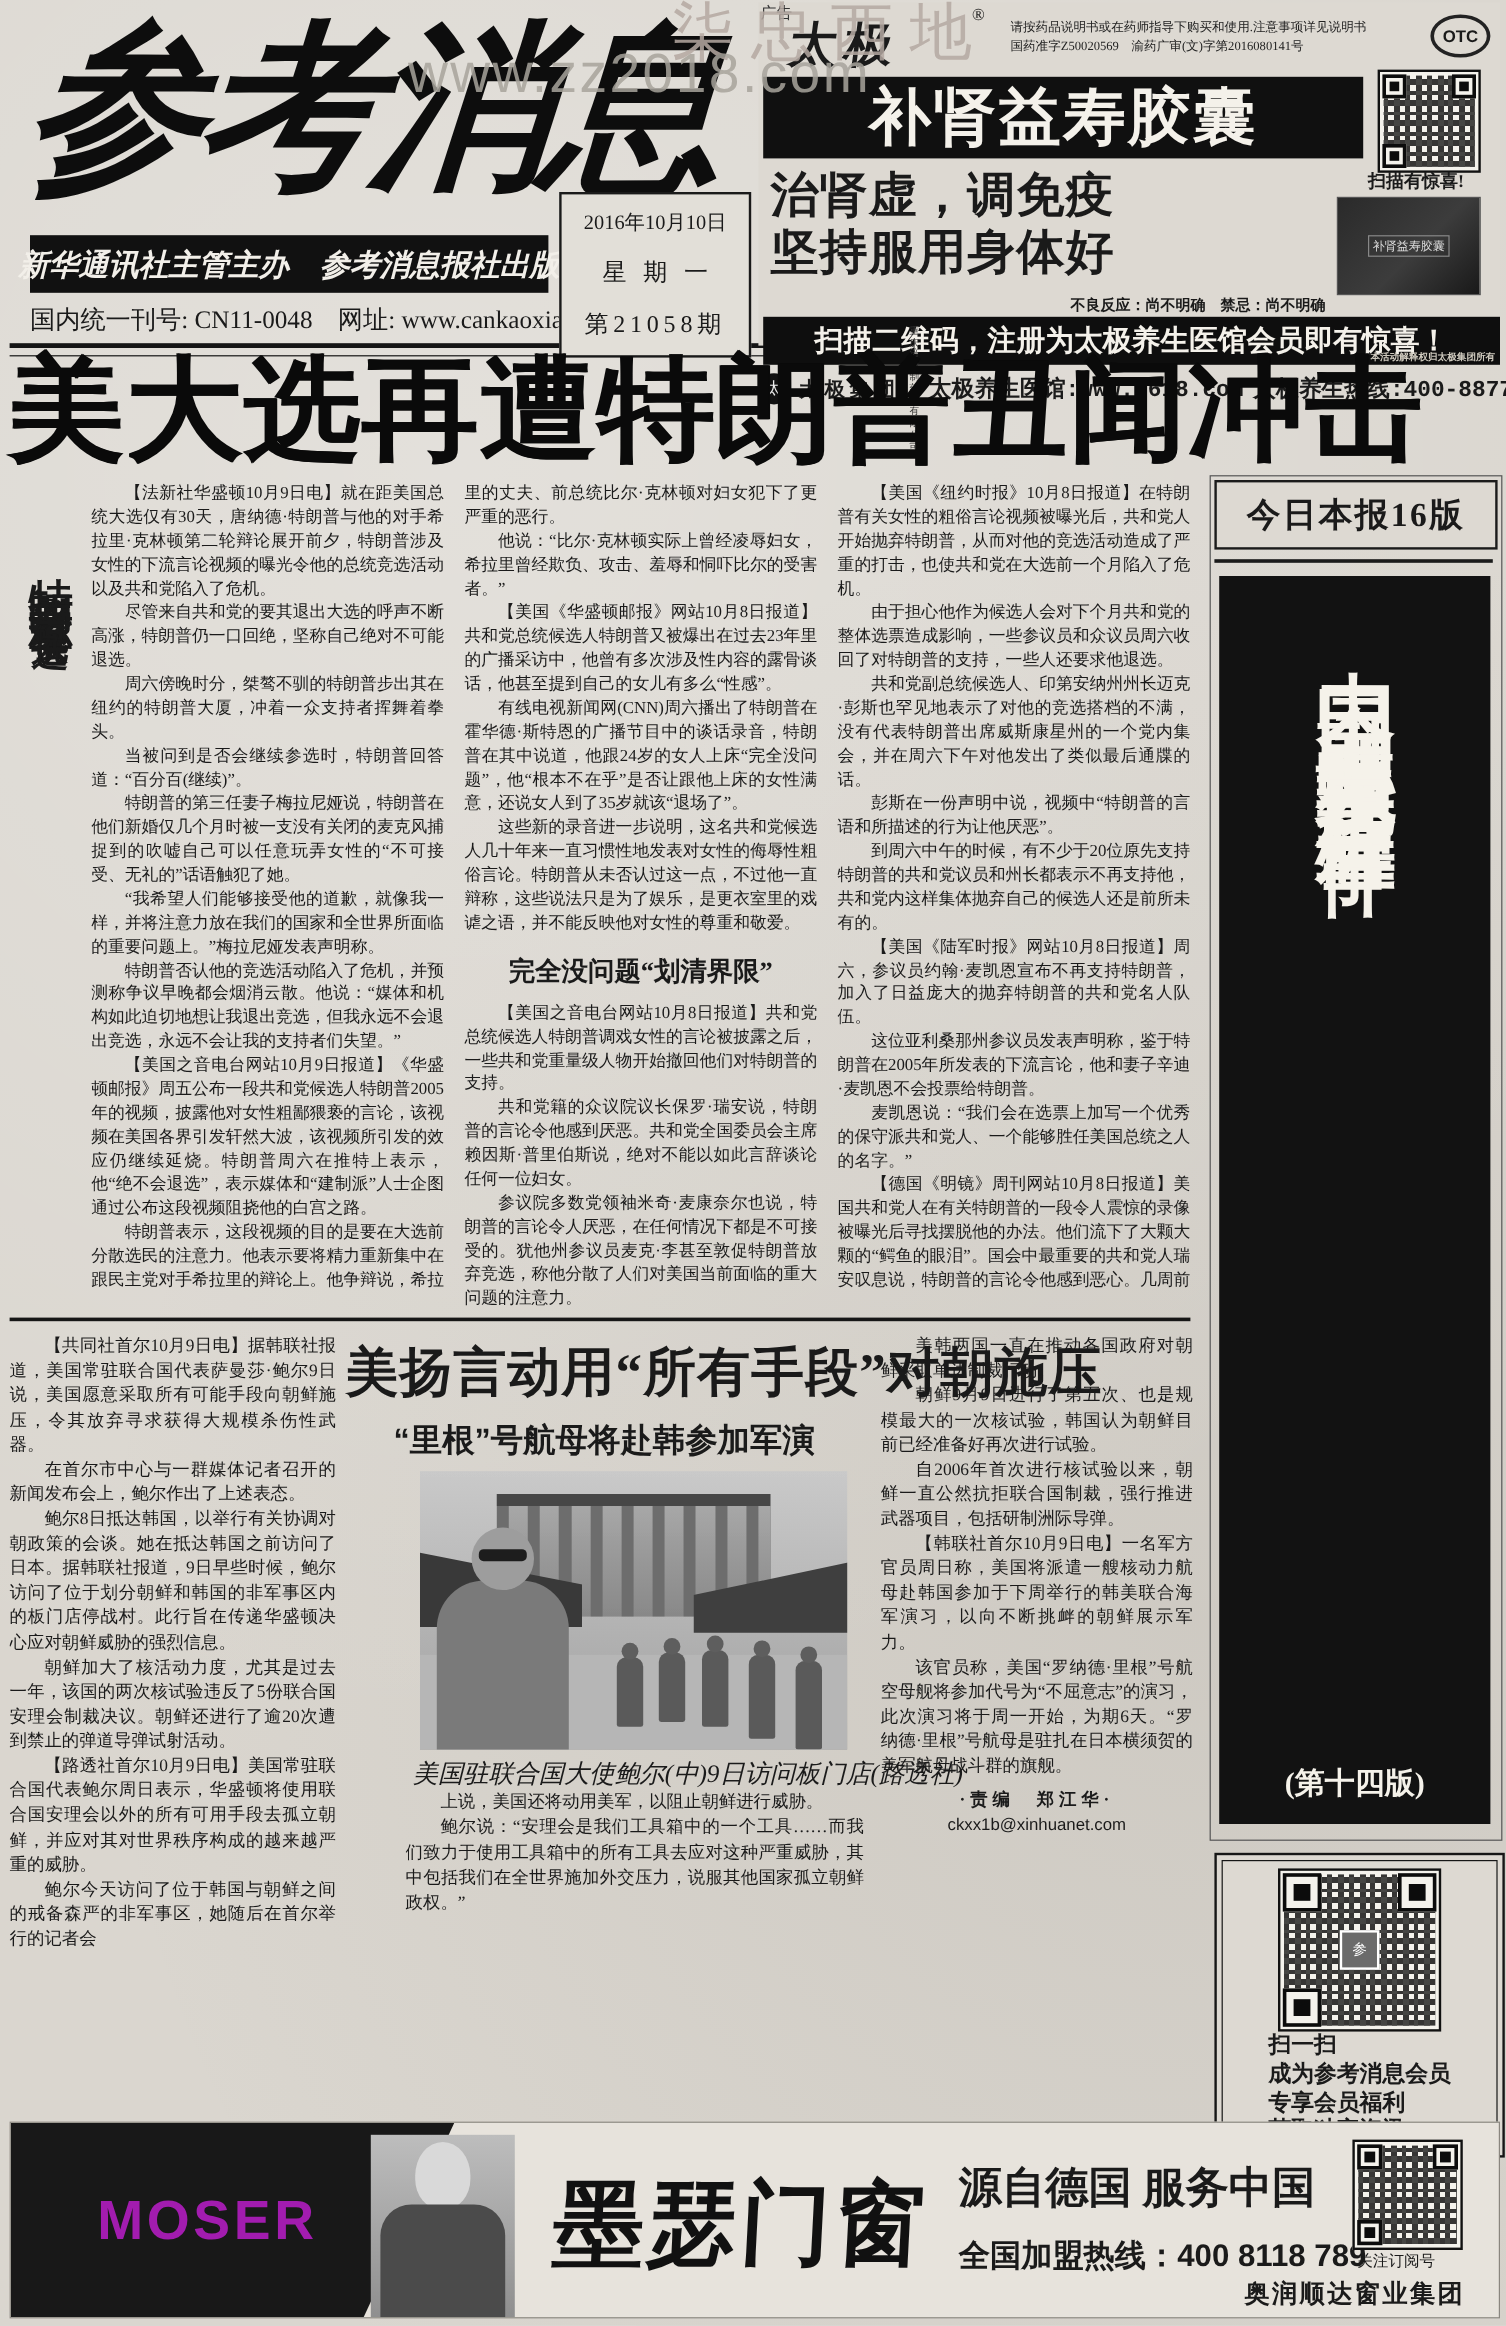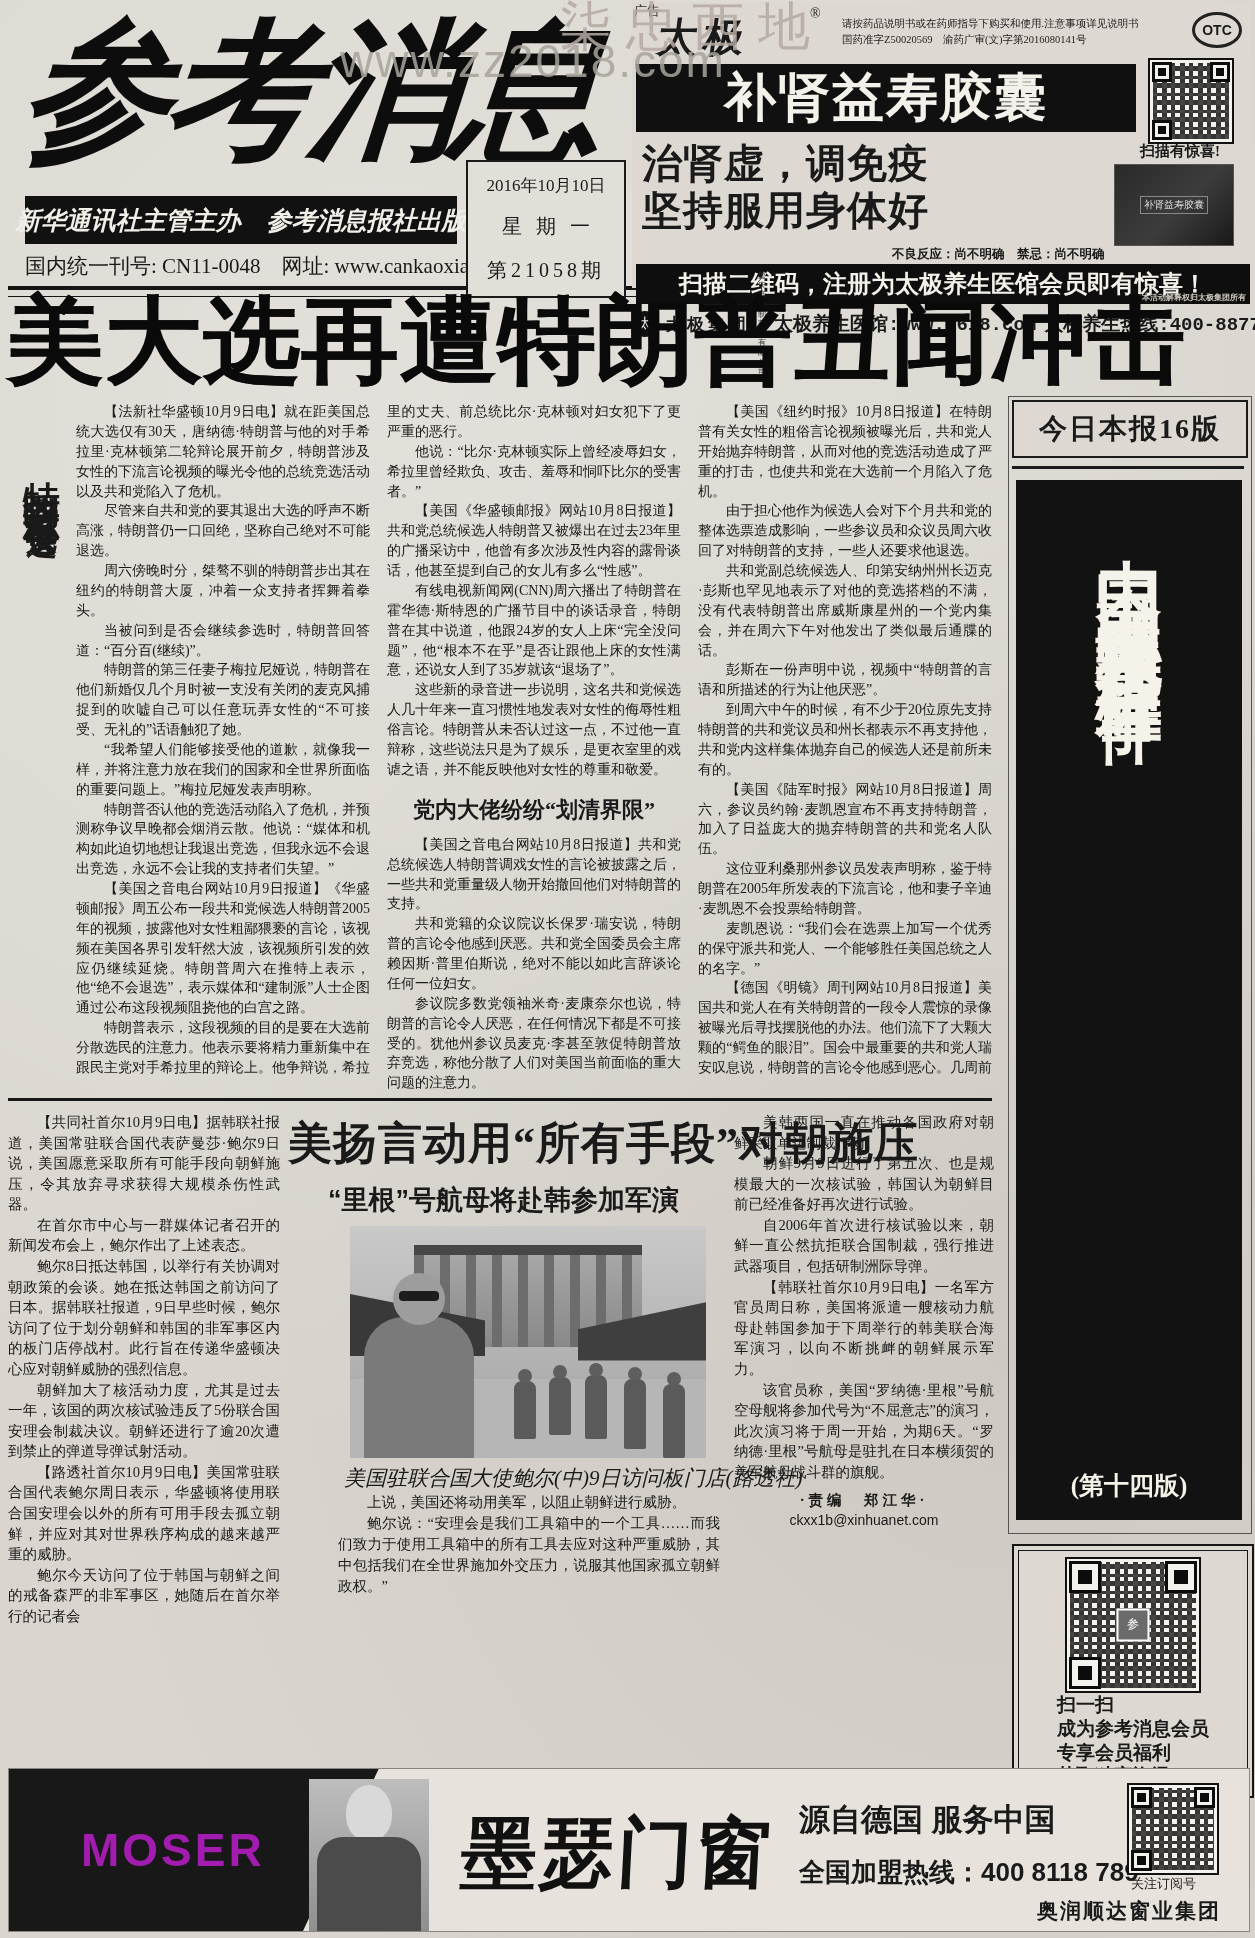--- a/index.html
+++ b/index.html
@@ -113,21 +113,21 @@
   
   .moser{left:8px;top:1768px;width:1240px;height:162px;background:#e7e3dc;border:1px solid #8a867f;overflow:hidden;}
   .mo-black{position:absolute;left:0;top:0;height:100%;width:420px;background:#181818;clip-path:polygon(0 0,88% 0,70% 100%,0 100%);}
   .mo-logo{position:absolute;left:42px;top:54px;color:#a21caf;font-family:"Liberation Sans",sans-serif;font-weight:900;font-size:46px;letter-spacing:3px;margin-left:30px;}
   .mo-man{position:absolute;left:300px;top:10px;width:120px;height:152px;background:linear-gradient(#bdbdbd,#8f8f8f);filter:grayscale(1);}
   .mo-man::before{content:"";position:absolute;left:50%;top:6px;transform:translateX(-50%);width:46px;height:56px;border-radius:50% 50% 45% 45%;background:#d9d9d9;}
   .mo-man::after{content:"";position:absolute;left:50%;top:58px;transform:translateX(-50%);width:104px;height:94px;border-radius:26px 26px 0 0;background:#4b4b4b;}
   .mo-title{position:absolute;left:452px;top:34px;font-size:76px;font-weight:900;letter-spacing:2px;color:#111;
     font-family:"Liberation Sans",sans-serif;transform:skewX(-3deg);}
   .mo-right{position:absolute;left:790px;top:30px;}
-  .mo-slogan{font-size:31px;font-weight:900;font-family:Liberation Sans, sans-serif;white-space:nowrap;}
+  .mo-slogan{font-size:36px;font-weight:900;font-family:Liberation Serif, serif;white-space:nowrap;}
   .mo-hotline{font-size:26px;font-weight:bold;margin-top:14px;white-space:nowrap;font-family:"Liberation Sans",sans-serif;}
   .mo-qr{position:absolute;left:1118px;top:14px;width:88px;height:88px;}
   .mo-qrcap{position:absolute;left:1122px;top:106px;font-size:13px;}
   .mo-company{position:absolute;right:28px;bottom:6px;font-size:21px;font-weight:bold;letter-spacing:2px;}
 </style>
 </head>
 <body>
 
 <div class="page">
 
@@ -201,21 +201,21 @@
       <p class="t-p">当被问到是否会继续参选时，特朗普回答道：“百分百(继续)”。</p>
       <p class="t-p">特朗普的第三任妻子梅拉尼娅说，特朗普在他们新婚仅几个月时被一支没有关闭的麦克风捕捉到的吹嘘自己可以任意玩弄女性的“不可接受、无礼的”话语触犯了她。</p>
       <p class="t-p">“我希望人们能够接受他的道歉，就像我一样，并将注意力放在我们的国家和全世界所面临的重要问题上。”梅拉尼娅发表声明称。</p>
       <p class="t-p">特朗普否认他的竞选活动陷入了危机，并预测称争议早晚都会烟消云散。他说：“媒体和机构如此迫切地想让我退出竞选，但我永远不会退出竞选，永远不会让我的支持者们失望。”</p>
       <p class="t-p">【美国之音电台网站10月9日报道】《华盛顿邮报》周五公布一段共和党候选人特朗普2005年的视频，披露他对女性粗鄙猥亵的言论，该视频在美国各界引发轩然大波，该视频所引发的效应仍继续延烧。特朗普周六在推特上表示，他“绝不会退选”，表示媒体和“建制派”人士企图通过公布这段视频阻挠他的白宫之路。</p>
       <p class="t-p">特朗普表示，这段视频的目的是要在大选前分散选民的注意力。他表示要将精力重新集中在跟民主党对手希拉里的辩论上。他争辩说，希拉里的丈夫、前总统比尔·克林顿对妇女犯下了更严重的恶行。</p>
       <p class="t-p">他说：“比尔·克林顿实际上曾经凌辱妇女，希拉里曾经欺负、攻击、羞辱和恫吓比尔的受害者。”</p>
       <p class="t-p">【美国《华盛顿邮报》网站10月8日报道】共和党总统候选人特朗普又被爆出在过去23年里的广播采访中，他曾有多次涉及性内容的露骨谈话，他甚至提到自己的女儿有多么“性感”。</p>
       <p class="t-p">有线电视新闻网(CNN)周六播出了特朗普在霍华德·斯特恩的广播节目中的谈话录音，特朗普在其中说道，他跟24岁的女人上床“完全没问题”，他“根本不在乎”是否让跟他上床的女性满意，还说女人到了35岁就该“退场了”。</p>
       <p class="t-p">这些新的录音进一步说明，这名共和党候选人几十年来一直习惯性地发表对女性的侮辱性粗俗言论。特朗普从未否认过这一点，不过他一直辩称，这些说法只是为了娱乐，是更衣室里的戏谑之语，并不能反映他对女性的尊重和敬爱。</p>
-      <p class="t-h">党内大佬纷纷“划清界限”</p>
+      <p class="t-h">完全没问题“划清界限”</p>
       <p class="t-p">【美国之音电台网站10月8日报道】共和党总统候选人特朗普调戏女性的言论被披露之后，一些共和党重量级人物开始撤回他们对特朗普的支持。</p>
       <p class="t-p">共和党籍的众议院议长保罗·瑞安说，特朗普的言论令他感到厌恶。共和党全国委员会主席赖因斯·普里伯斯说，绝对不能以如此言辞谈论任何一位妇女。</p>
       <p class="t-p">参议院多数党领袖米奇·麦康奈尔也说，特朗普的言论令人厌恶，在任何情况下都是不可接受的。犹他州参议员麦克·李甚至敦促特朗普放弃竞选，称他分散了人们对美国当前面临的重大问题的注意力。</p>
       <p class="t-p">【美国《纽约时报》10月8日报道】在特朗普有关女性的粗俗言论视频被曝光后，共和党人开始抛弃特朗普，从而对他的竞选活动造成了严重的打击，也使共和党在大选前一个月陷入了危机。</p>
       <p class="t-p">由于担心他作为候选人会对下个月共和党的整体选票造成影响，一些参议员和众议员周六收回了对特朗普的支持，一些人还要求他退选。</p>
       <p class="t-p">共和党副总统候选人、印第安纳州州长迈克·彭斯也罕见地表示了对他的竞选搭档的不满，没有代表特朗普出席威斯康星州的一个党内集会，并在周六下午对他发出了类似最后通牒的话。</p>
       <p class="t-p">彭斯在一份声明中说，视频中“特朗普的言语和所描述的行为让他厌恶”。</p>
       <p class="t-p">到周六中午的时候，有不少于20位原先支持特朗普的共和党议员和州长都表示不再支持他，共和党内这样集体抛弃自己的候选人还是前所未有的。</p>
       <p class="t-p">【美国《陆军时报》网站10月8日报道】周六，参议员约翰·麦凯恩宣布不再支持特朗普，加入了日益庞大的抛弃特朗普的共和党名人队伍。</p>
       <p class="t-p">这位亚利桑那州参议员发表声明称，鉴于特朗普在2005年所发表的下流言论，他和妻子辛迪·麦凯恩不会投票给特朗普。</p>

